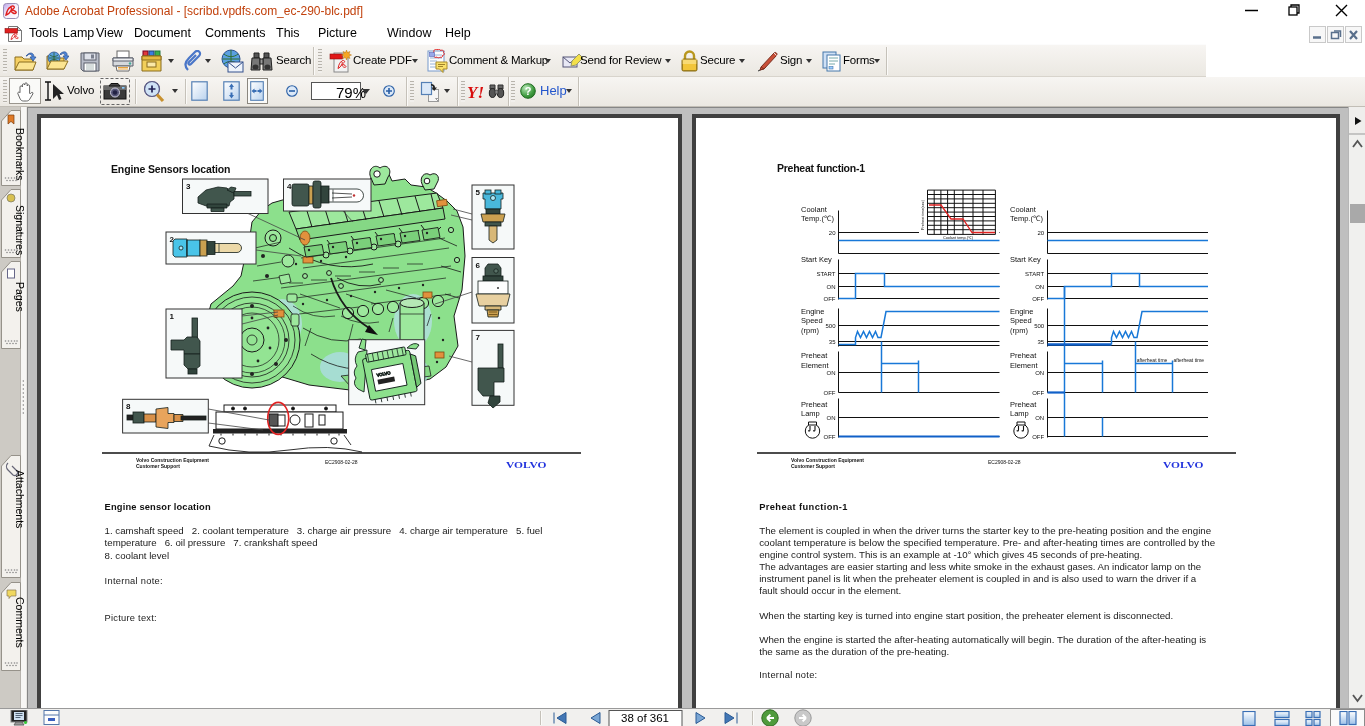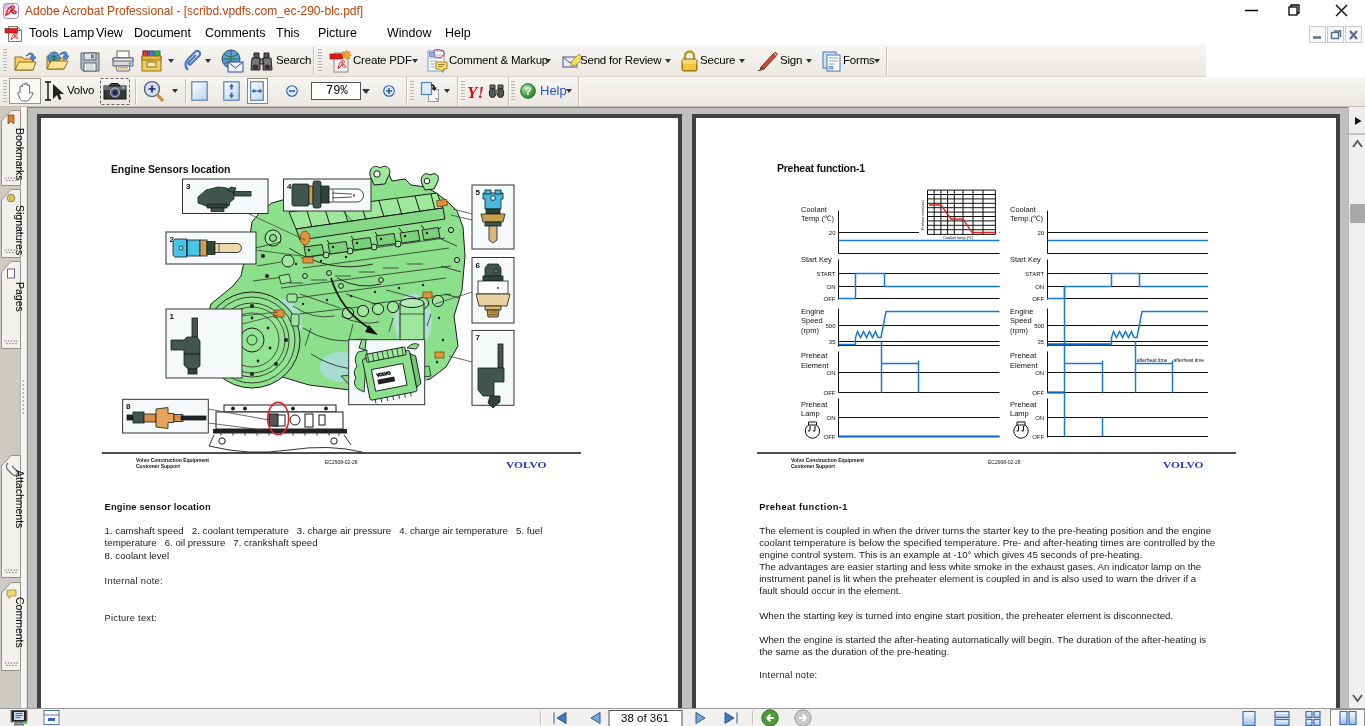--- a/index.html
+++ b/index.html
@@ -258,21 +258,21 @@
     <path d="M1.5 10 L4.5 7.5 L4.5 9 L6.5 9 L6.5 11 L4.5 11 L4.5 12.5 Z" fill="#3a6fb5"></path>
     <path d="M12.5 10 L9.5 7.5 L9.5 9 L7.5 9 L7.5 11 L9.5 11 L9.5 12.5 Z" fill="#3a6fb5"></path>
   </svg>
 
   <svg class="abs" style="left:286px;top:85px;margin-top:-77px" width="12" height="12" viewBox="0 0 12 12">
     <circle cx="6" cy="6" r="5.3" fill="#dce9f8" stroke="#2a5fa5" stroke-width="1.1"></circle>
     <path d="M3 6 h6" stroke="#2a5fa5" stroke-width="1.6"></path>
   </svg>
 
   <div class="abs" style="left:311px;top:5px;width:50px;height:18px;background:#fff;border:1px solid #555;"></div>
-  <span class="abs" style="left:326px;top:7px;font-size:12px;color:#000;font-family:Liberation Mono, monospace;">79%</span>
+  <span class="abs" style="left:336px;top:7px;font-size:15px;color:#000;">79%</span>
   <div class="dd" style="left:362px;top:12px;border-left-width:4px;border-right-width:4px;border-top-width:5px;"></div>
 
   <svg class="abs" style="left:383px;top:8px" width="12" height="12" viewBox="0 0 12 12">
     <circle cx="6" cy="6" r="5.3" fill="#dce9f8" stroke="#2a5fa5" stroke-width="1.1"></circle>
     <path d="M3 6 h6 M6 3 v6" stroke="#2a5fa5" stroke-width="1.6"></path>
   </svg>
   <div class="vsep" style="left:406px;top:0px;height:29px"></div>
   <div class="grip" style="left:409.5px;top:4px;height:21px"></div>
 
   <svg class="abs" style="left:420px;top:4px" width="22" height="22" viewBox="0 0 22 22">

